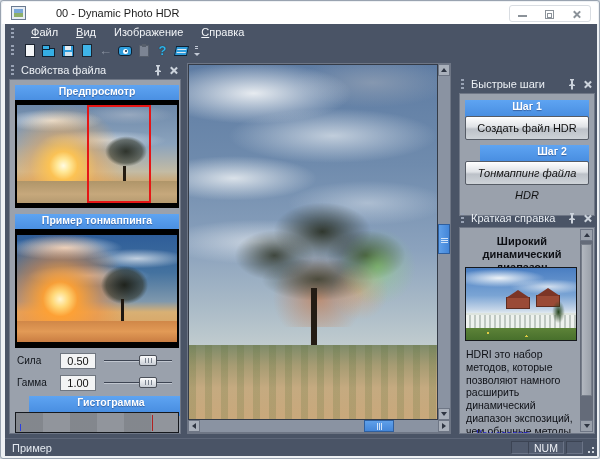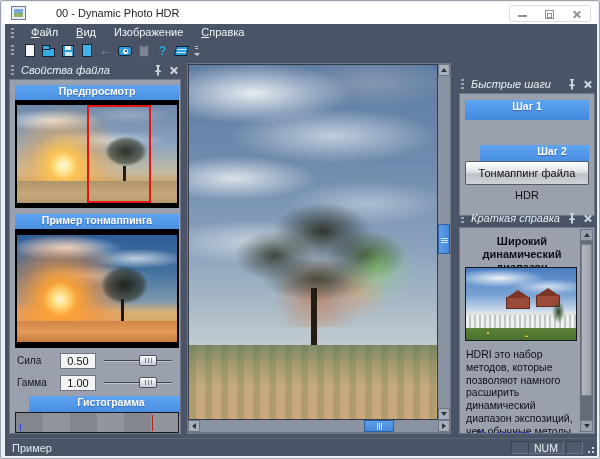--- a/index.html
+++ b/index.html
@@ -62,21 +62,21 @@
   .tb-overflow { position:relative; width:8px; height:14px; margin-left:2px; }
   .tb-overflow::before { content:""; position:absolute; left:1px; top:9px; border-left:3px solid transparent;
       border-right:3px solid transparent; border-top:3px solid #c3cad6; }
   .tb-overflow::after { content:""; position:absolute; left:2px; top:2px; width:3px; height:1px;
       background:#c3cad6; box-shadow:0 2px 0 #c3cad6; }
 
   
   .panel { position:absolute; }
   .panel-header { position:absolute; left:0; top:0; right:0; height:18px; display:flex; align-items:center; }
   .panel-header .grip { height:11px; margin-left:4px; margin-right:7px; }
-  .panel-title { color:#ecf0f5; font-size:11px; flex:1;font-style:italic; }
+  .panel-title { color:#ecf0f5; font-size:11px; flex:1; }
   .pin-ic { width:10px; height:11px; margin-right:6px; }
   .x-ic { position:relative; width:8px; height:8px; margin-right:6px; }
   .x-ic::before,.x-ic::after { content:""; position:absolute; left:3.5px; top:0; width:1.6px; height:9px; background:#ccd3dc; }
   .x-ic::before { transform:rotate(45deg); } .x-ic::after { transform:rotate(-45deg); }
   .panel-body { position:absolute; left:2px; right:2px; top:18px; bottom:0;
                 background:#9aa1ac; border:1px solid #6e7685; overflow:hidden; }
   .bluebar { position:absolute; height:20px; background:linear-gradient(180deg,#5ea4f2,#4489dd);
              color:#ffffff; font-size:10.5px; font-weight:bold; text-align:center; line-height:13px;
              text-shadow:0 1px 1px rgba(0,0,40,.35); }
   .black-box { position:absolute; background:#000; }
@@ -368,22 +368,23 @@
       <div class="panel-header">
         <div class="grip"></div>
         <div class="panel-title">Быстрые шаги</div>
         <svg class="pin-ic" viewBox="0 0 10 11">
             <path d="M3 0h4v1L6 2v3l2 1v1H6v3L5 11 4 10V7H2V6l2-1V2L3 1z" fill="#ccd3dc"></path>
           </svg>
         <div class="x-ic"></div>
       </div>
       <div class="panel-body">
         <div class="bluebar" style="left:5px; right:5px; top:6px;">Шаг 1</div>
+        <div class="qs-button" style="top:22px;">Создать файл HDR</div>
         <div class="bluebar" style="left:20px; right:5px; top:51px;padding-left:35px;">Шаг 2</div>
-        <div class="qs-button" style="top:67px;">Тонмаппинг файла HDR</div>
+        <div class="qs-button" style="top:67px;font-style:italic;">Тонмаппинг файла HDR</div>
       </div>
     </div>
 
     <div class="panel" style="left:452px; top:185px; width:140px; height:225px;">
       <div class="panel-header">
         <div class="grip"></div>
         <div class="panel-title">Краткая справка</div>
         <svg class="pin-ic" viewBox="0 0 10 11">
             <path d="M3 0h4v1L6 2v3l2 1v1H6v3L5 11 4 10V7H2V6l2-1V2L3 1z" fill="#ccd3dc"></path>
           </svg>

